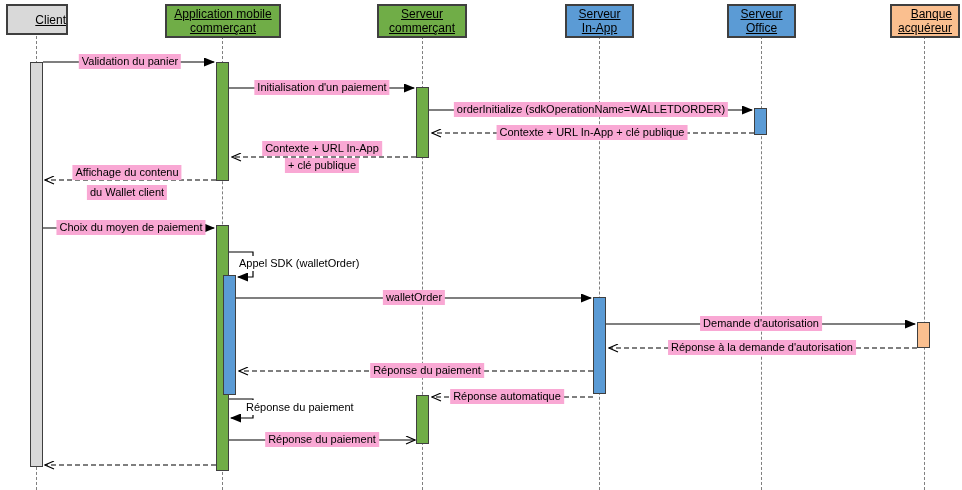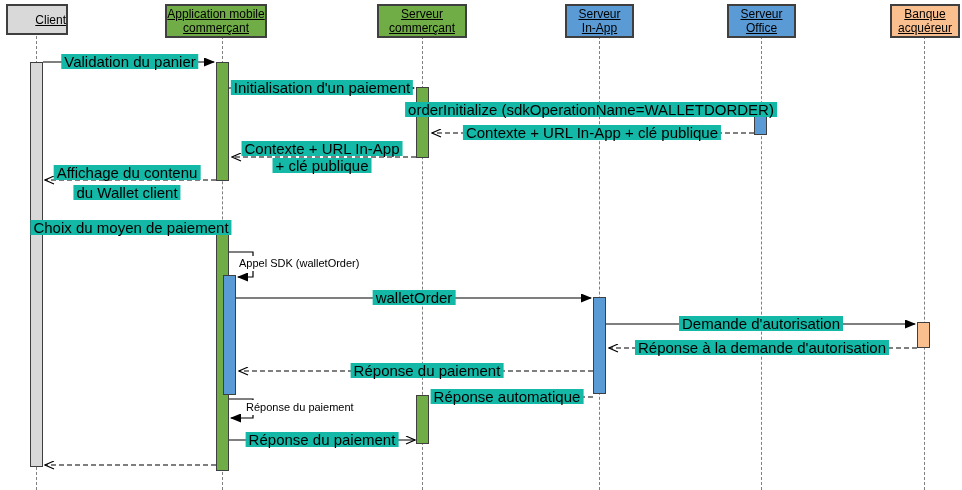--- a/index.html
+++ b/index.html
@@ -7,25 +7,25 @@
            font-family:"Liberation Sans",sans-serif;overflow:hidden;}
   .lifeline{position:absolute;top:36px;height:454px;width:0;
             border-left:1px dashed #7f7f7f;}
   .actor{position:absolute;display:flex;align-items:center;justify-content:center;
          border:2px solid #3f3f3f;box-sizing:border-box;text-align:center;}
   .actor-label{font-size:12px;line-height:14px;color:#000;text-decoration:underline;
                white-space:pre-line;}
   .fill-gray{background:#d9d9d9;justify-content:flex-end;}
   .fill-green{background:#70ad47;}
   .fill-blue{background:#5b9bd5;}
-  .fill-orange{background:#fabf8f;}
+  .fill-orange{background:#fabf8f;text-align:right;}
   .act{position:absolute;width:13px;border:1px solid #3f3f3f;box-sizing:border-box;}
   .arrows{position:absolute;left:0;top:0;pointer-events:none;}
-  .mlabel{position:absolute;transform:translateX(-50%);font-size:15px;line-height:15px;
-          height:15px;color:#000;background:#14b8a6;padding:0 3px;white-space:nowrap;}
+  .mlabel{position:absolute;transform:translateX(-50%);font-size:11px;line-height:15px;
+          height:15px;color:#000;background:#f9a8d4;padding:0 3px;white-space:nowrap;}
   .mlabel-left{position:absolute;font-size:11px;line-height:15px;height:15px;color:#000;
                background:#ffffff;padding:0 2px;white-space:nowrap;}
 </style>
 </head>
 <body>
 
 <div class="diagram">
 
   <div class="lifeline" style="left:36px"></div>
   <div class="lifeline" style="left:222px"></div>
@@ -67,21 +67,21 @@
     <line x1="593" y1="371" x2="239" y2="371" stroke="#000" stroke-width="1.1" stroke-dasharray="5,3" marker-end="url(#mo)"></line>
     <line x1="593" y1="397" x2="432" y2="397" stroke="#000" stroke-width="1.1" stroke-dasharray="5,3" marker-end="url(#mo)"></line>
     <path d="M229,399 L253,399 L253,418 L231,418" fill="none" stroke="#000" stroke-width="1.2" marker-end="url(#mf)"></path>
     <line x1="229" y1="440" x2="415" y2="440" stroke="#000" stroke-width="1.2" marker-end="url(#mo)"></line>
     <line x1="216" y1="465" x2="45" y2="465" stroke="#000" stroke-width="1.1" stroke-dasharray="5,3" marker-end="url(#mo)"></line>
   </svg>
 
   <div class="actor fill-gray" style="left:6px;top:4px;width:62px;height:31px">
     <span class="actor-label">Client</span>
   </div>
-  <div class="actor fill-green" style="left:165px;top:4px;width:102px;height:34px">
+  <div class="actor fill-green" style="left:165px;top:4px;width:116px;height:34px">
     <span class="actor-label">Application mobile
 commerçant</span>
   </div>
   <div class="actor fill-green" style="left:377px;top:4px;width:90px;height:34px">
     <span class="actor-label">Serveur
 commerçant</span>
   </div>
   <div class="actor fill-blue" style="left:565px;top:4px;width:69px;height:34px">
     <span class="actor-label">Serveur
 In-App</span>

